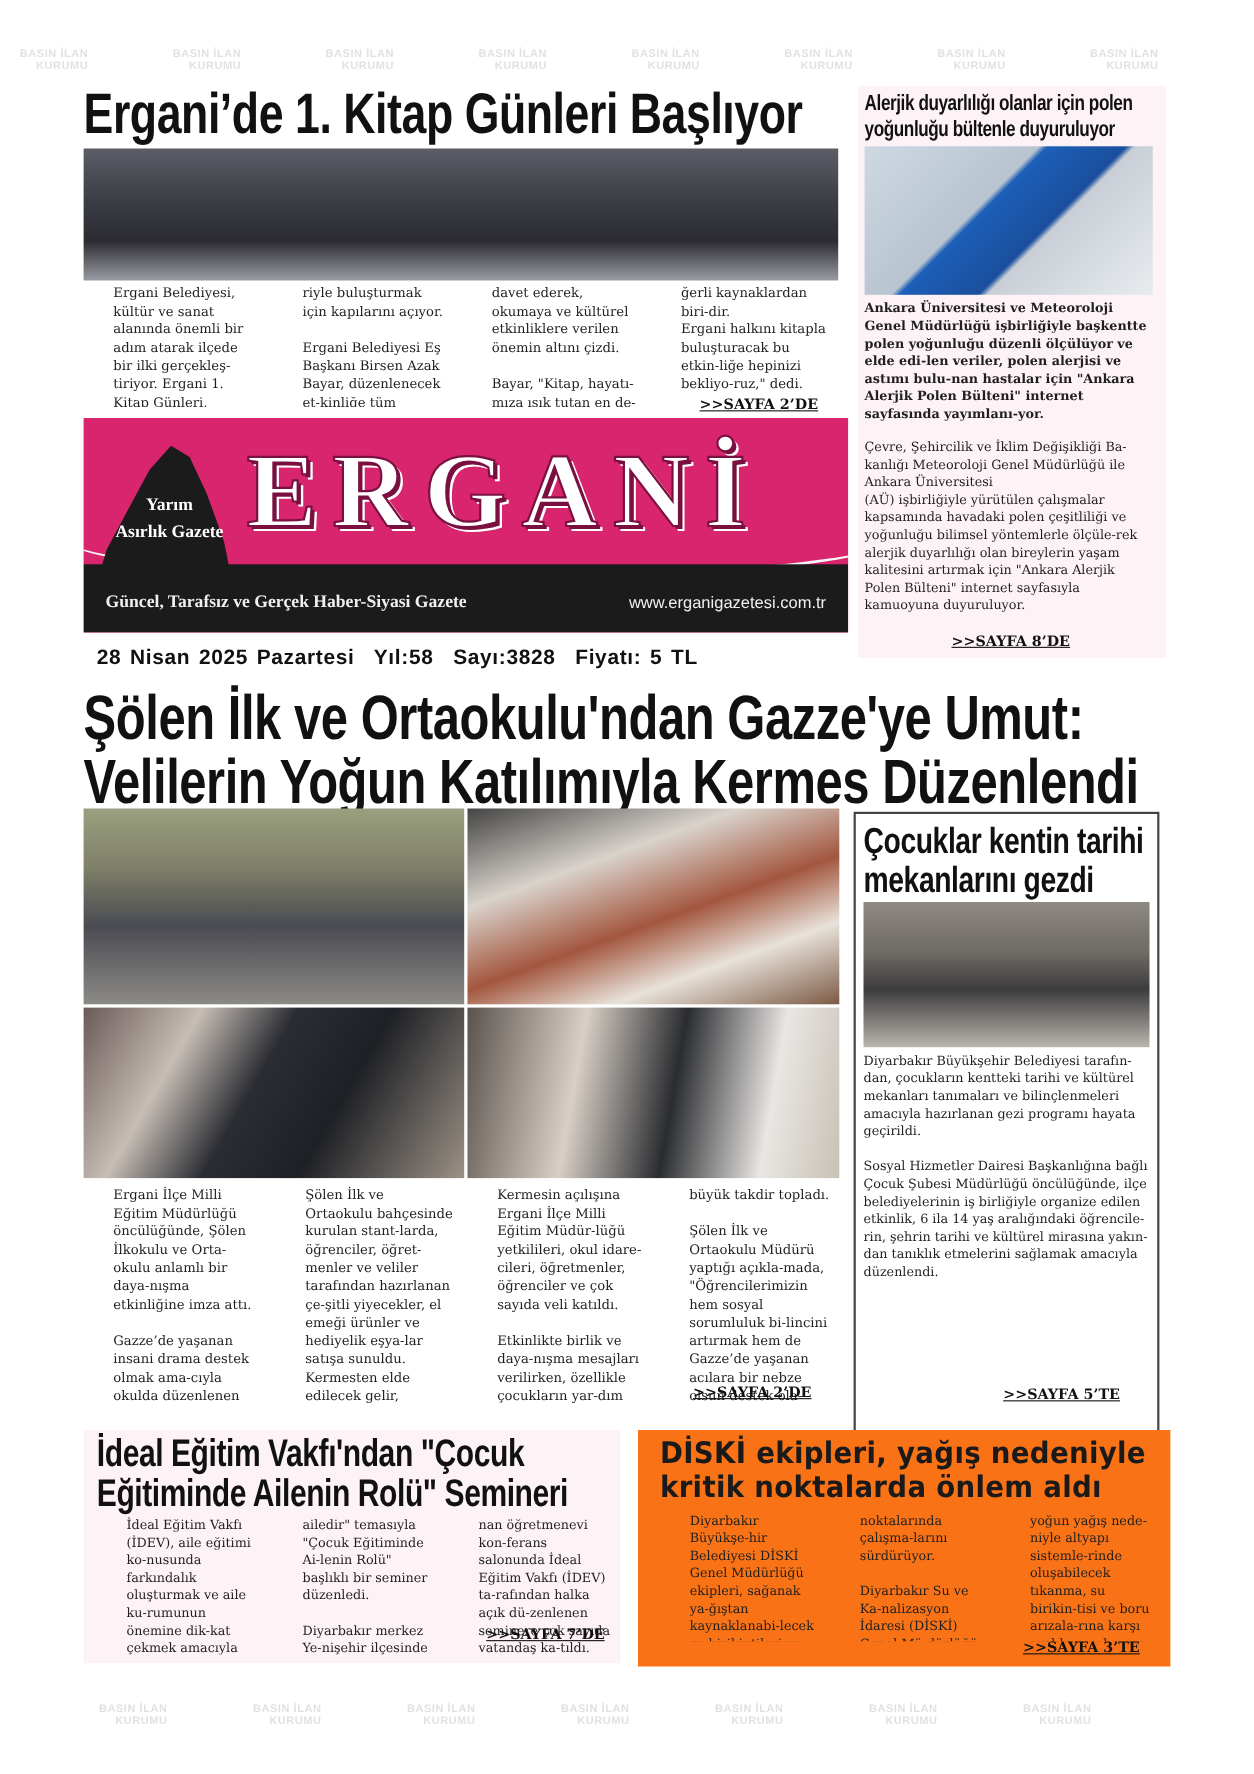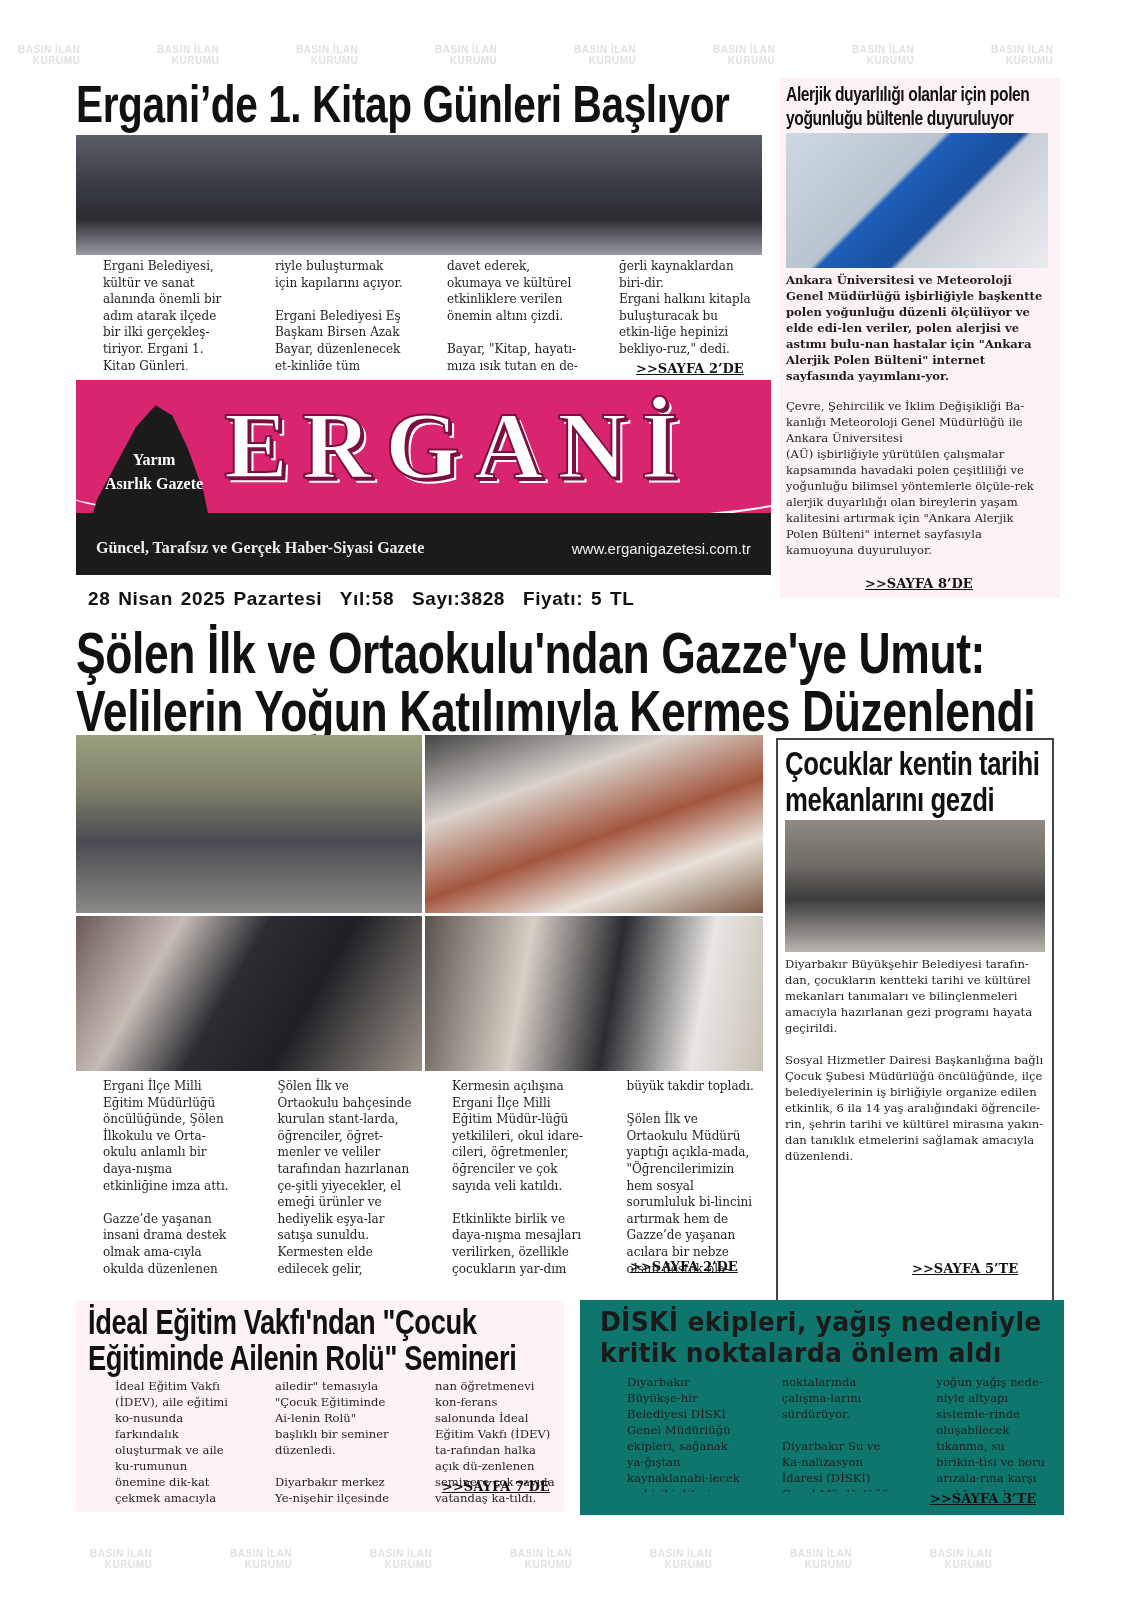--- a/index.html
+++ b/index.html
@@ -26,21 +26,21 @@
   #masthead .mountain { position: absolute; left: 8px; top: 18px; width: 130px; height: 145px; background: #1b1b1b; clip-path: polygon(0 100%, 10% 70%, 25% 45%, 40% 20%, 55% 5%, 68% 12%, 80% 35%, 92% 65%, 100% 100%); }
   #masthead .yarim { position: absolute; left: 18px; top: 68px; color: #fff; font-family: "Liberation Serif", serif; font-weight: 700; font-size: 16px; width: 120px; text-align: center; line-height: 24px; }
   #masthead .brand { position: absolute; left: 148px; top: 10px; font-family: Liberation Serif, serif; font-weight: 700; font-size: 96px; letter-spacing: 14px; color: #fff; text-shadow: 3px 3px 0 #7a1040, 5px 5px 0 #fff; -webkit-text-stroke: 2px #7a1040; }
   #masthead .slogan { position: absolute; left: 20px; bottom: 18px; color: #f0f0f0; font-family: "Liberation Serif", serif; font-weight: 700; font-size: 16px; }
   #masthead .url { position: absolute; right: 20px; bottom: 18px; color: #f0f0f0; font-family: "Liberation Sans", sans-serif; font-weight: 400; font-size: 15px; }
 
   #issue-line { left: 88px; top: 588px; font-family: "Liberation Sans", sans-serif; font-weight: 700; font-size: 19px; letter-spacing: 0.6px; color: #111; word-spacing: 2px; }
   #issue-line span { margin-right: 10px; }
 
   .pink-panel { background: #fdf2f5; }
-  .pink-box { background: #0f766e; }
+  .pink-box { background: #f97316; }
 
   .watermark { position: absolute; font-family: Liberation Sans, sans-serif; font-weight: 700; font-size: 10px; color: rgba(200,200,200,0.55); text-align: right; line-height: 11px; letter-spacing: 0.5px; }
 </style>
 </head>
 <body>
 
 <div>
   <div class="watermark" style="left:18px;top:44px;">
       <div>BASIN İLAN</div>
       <div>KURUMU</div>

